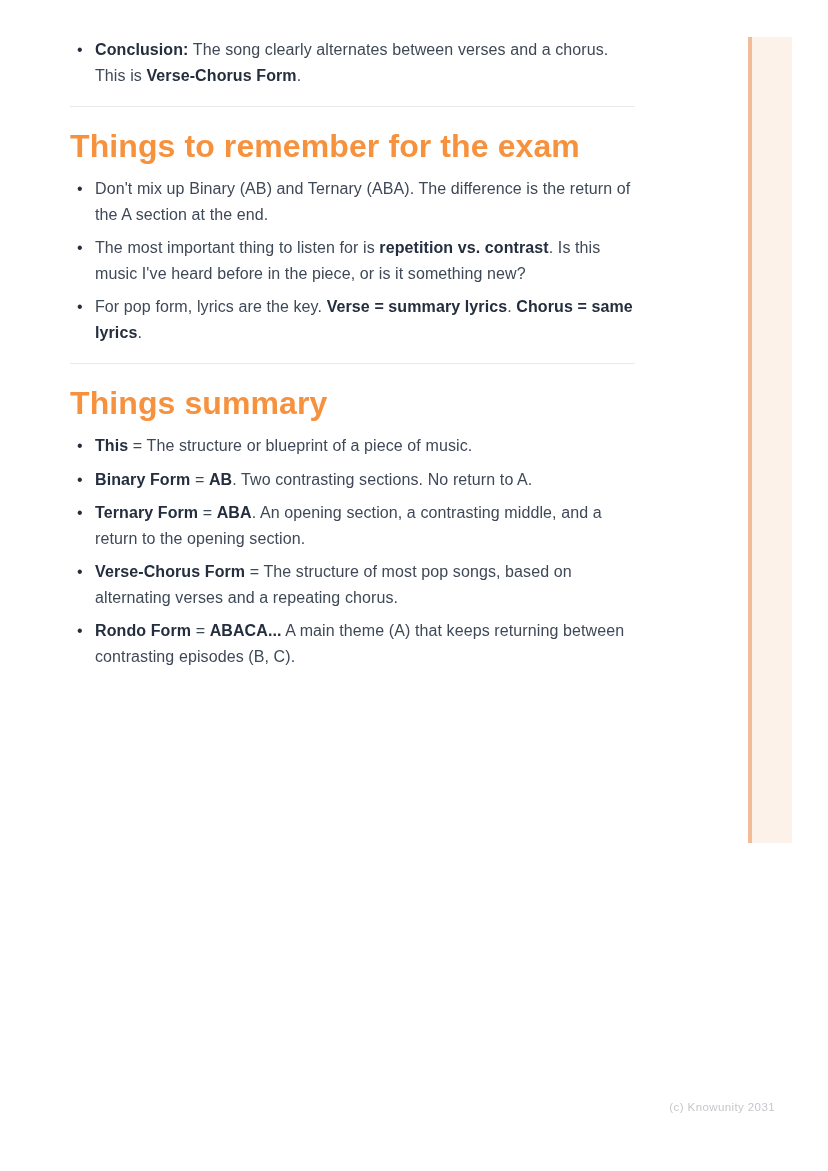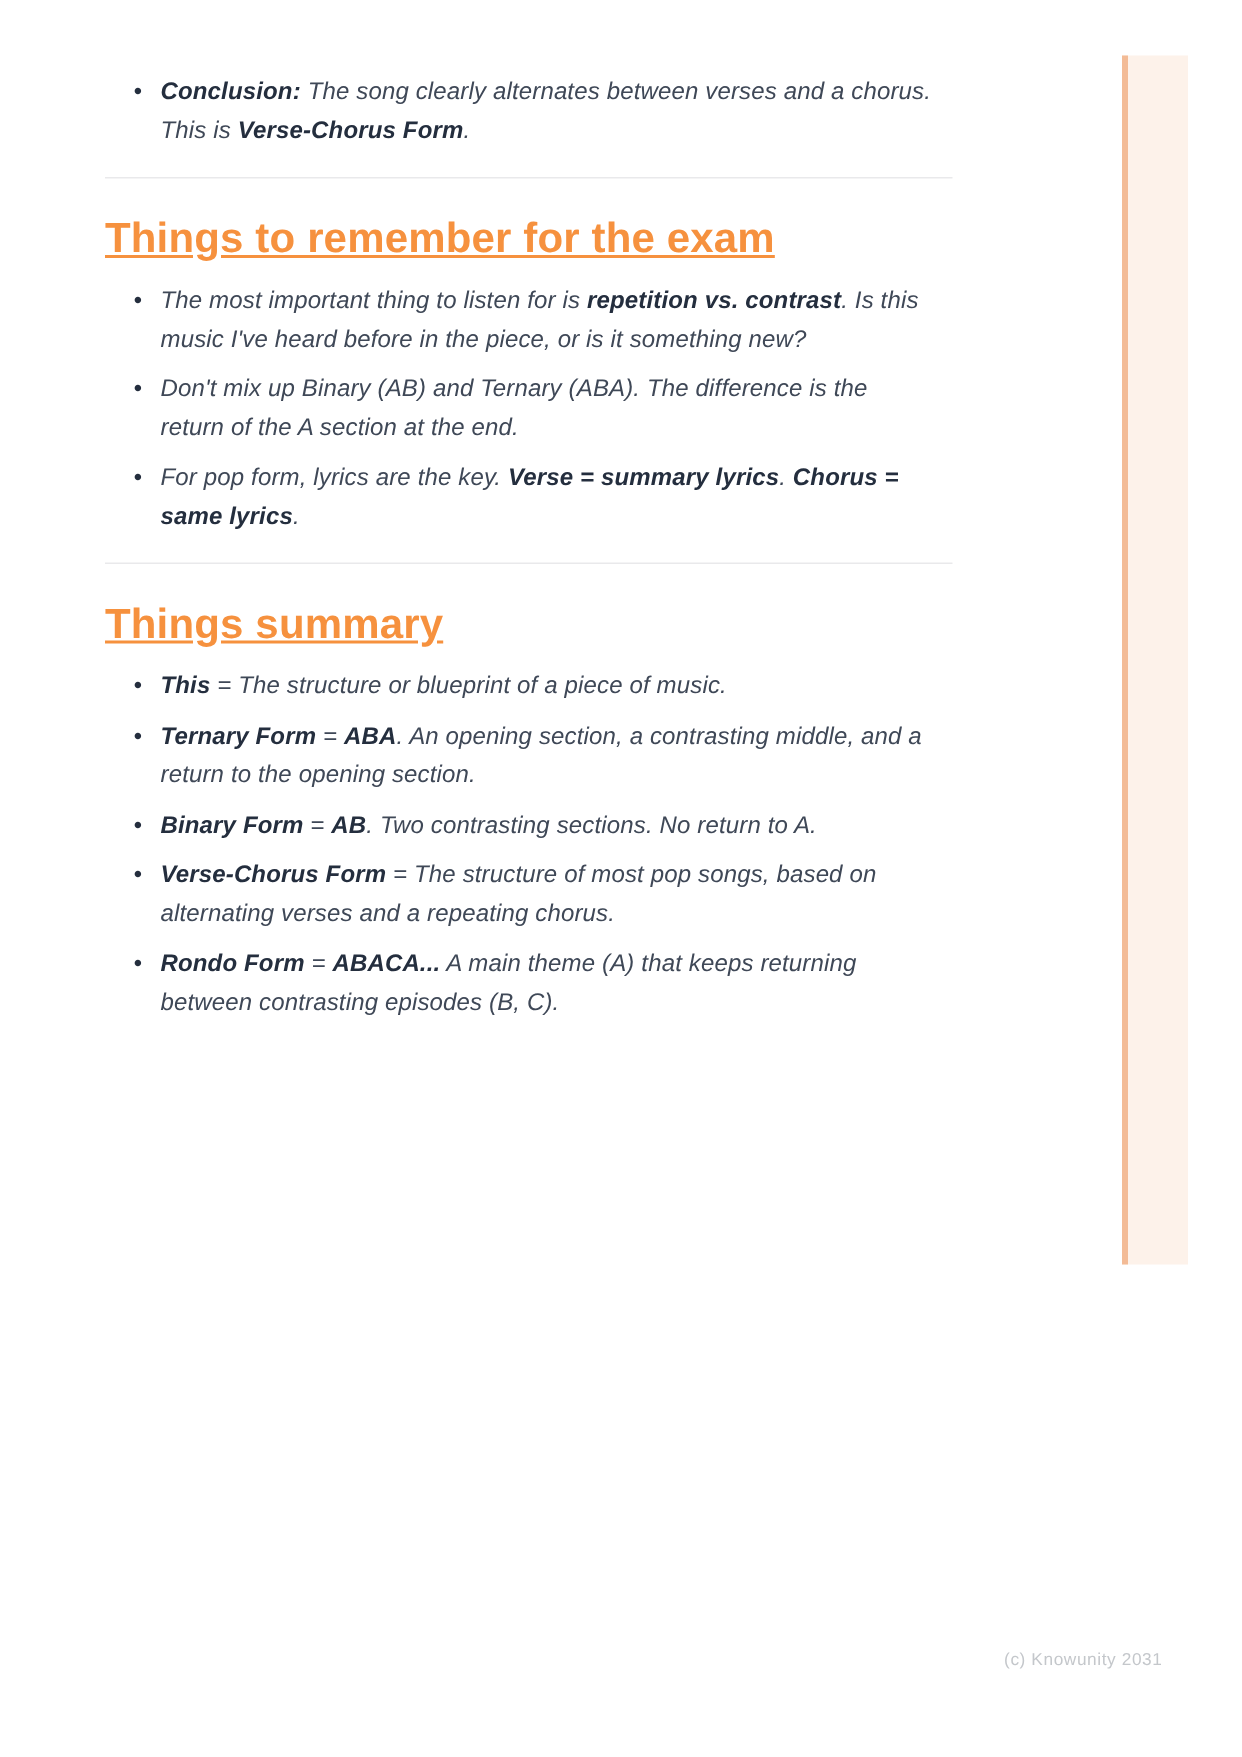--- a/index.html
+++ b/index.html
@@ -15,23 +15,22 @@
     overflow: hidden;
   }
   .content {
     position: absolute;
     left: 70px;
     top: 37px;
     width: 565px;
   }
   ul.bullets {
     list-style: none;
-    margin: 12px;
+    margin: 0;
     padding: 0;
-    font-style: italic;
   }
   ul.bullets li {
     position: relative;
     padding-left: 25px;
     margin-bottom: 8px;
     font-size: 16px;
     line-height: 25.5px;
     color: var(--text, #3f4857);
     letter-spacing: 0.1px;
   }
@@ -46,26 +45,25 @@
     font-weight: 700;
     color: var(--text_bold, #242e3e);
   }
   hr.divider {
     border: none;
     border-top: 1px solid var(--divider, #e9e9eb);
     margin: 18px 0 0 0;
   }
   h2.section-title {
     margin: 25px 0 15px 0;
-    font-size: 28px;
+    font-size: 32px;
     line-height: 29px;
     font-weight: 700;
     color: var(--accent, #f6913e);
     letter-spacing: 0.1px;
-    text-decoration: underline;
   }
   .edge-bar {
     position: absolute;
     left: 748px;
     top: 37px;
     width: 44px;
     height: 806px;
     box-sizing: border-box;
     background: var(--bar_fill, #fdf2ea);
     border-left: 4px solid var(--bar_border, #f3bb96);
@@ -87,33 +85,33 @@
 
     <ul class="bullets">
         <li><span class="b">Conclusion:</span><span> The song clearly alternates between verses and a chorus. This is </span><span class="b">Verse-Chorus Form</span><span>.</span></li>
       </ul>
 
     <hr class="divider">
 
     <h2 class="section-title">Things to remember for the exam</h2>
 
     <ul class="bullets">
+        <li><span>Don't mix up Binary (AB) and Ternary (ABA). The difference is the return of the A section at the end.</span></li>
         <li><span>The most important thing to listen for is </span><span class="b">repetition vs. contrast</span><span>. Is this music I've heard before in the piece, or is it something new?</span></li>
-        <li><span>Don't mix up Binary (AB) and Ternary (ABA). The difference is the return of the A section at the end.</span></li>
         <li><span>For pop form, lyrics are the key. </span><span class="b">Verse = summary lyrics</span><span>. </span><span class="b">Chorus = same lyrics</span><span>.</span></li>
       </ul>
 
     <hr class="divider">
 
     <h2 class="section-title">Things summary</h2>
 
     <ul class="bullets">
         <li><span class="b">This</span><span> = The structure or blueprint of a piece of music.</span></li>
+        <li><span class="b">Binary Form</span><span> = </span><span class="b">AB</span><span>. Two contrasting sections. No return to A.</span></li>
         <li><span class="b">Ternary Form</span><span> = </span><span class="b">ABA</span><span>. An opening section, a contrasting middle, and a return to the opening section.</span></li>
-        <li><span class="b">Binary Form</span><span> = </span><span class="b">AB</span><span>. Two contrasting sections. No return to A.</span></li>
         <li><span class="b">Verse-Chorus Form</span><span> = The structure of most pop songs, based on alternating verses and a repeating chorus.</span></li>
         <li><span class="b">Rondo Form</span><span> = </span><span class="b">ABACA...</span><span> A main theme (A) that keeps returning between contrasting episodes (B, C).</span></li>
       </ul>
 
   </div>
 
   <div class="edge-bar"></div>
 
   <div class="footer">(c) Knowunity 2031</div>
 </div>

